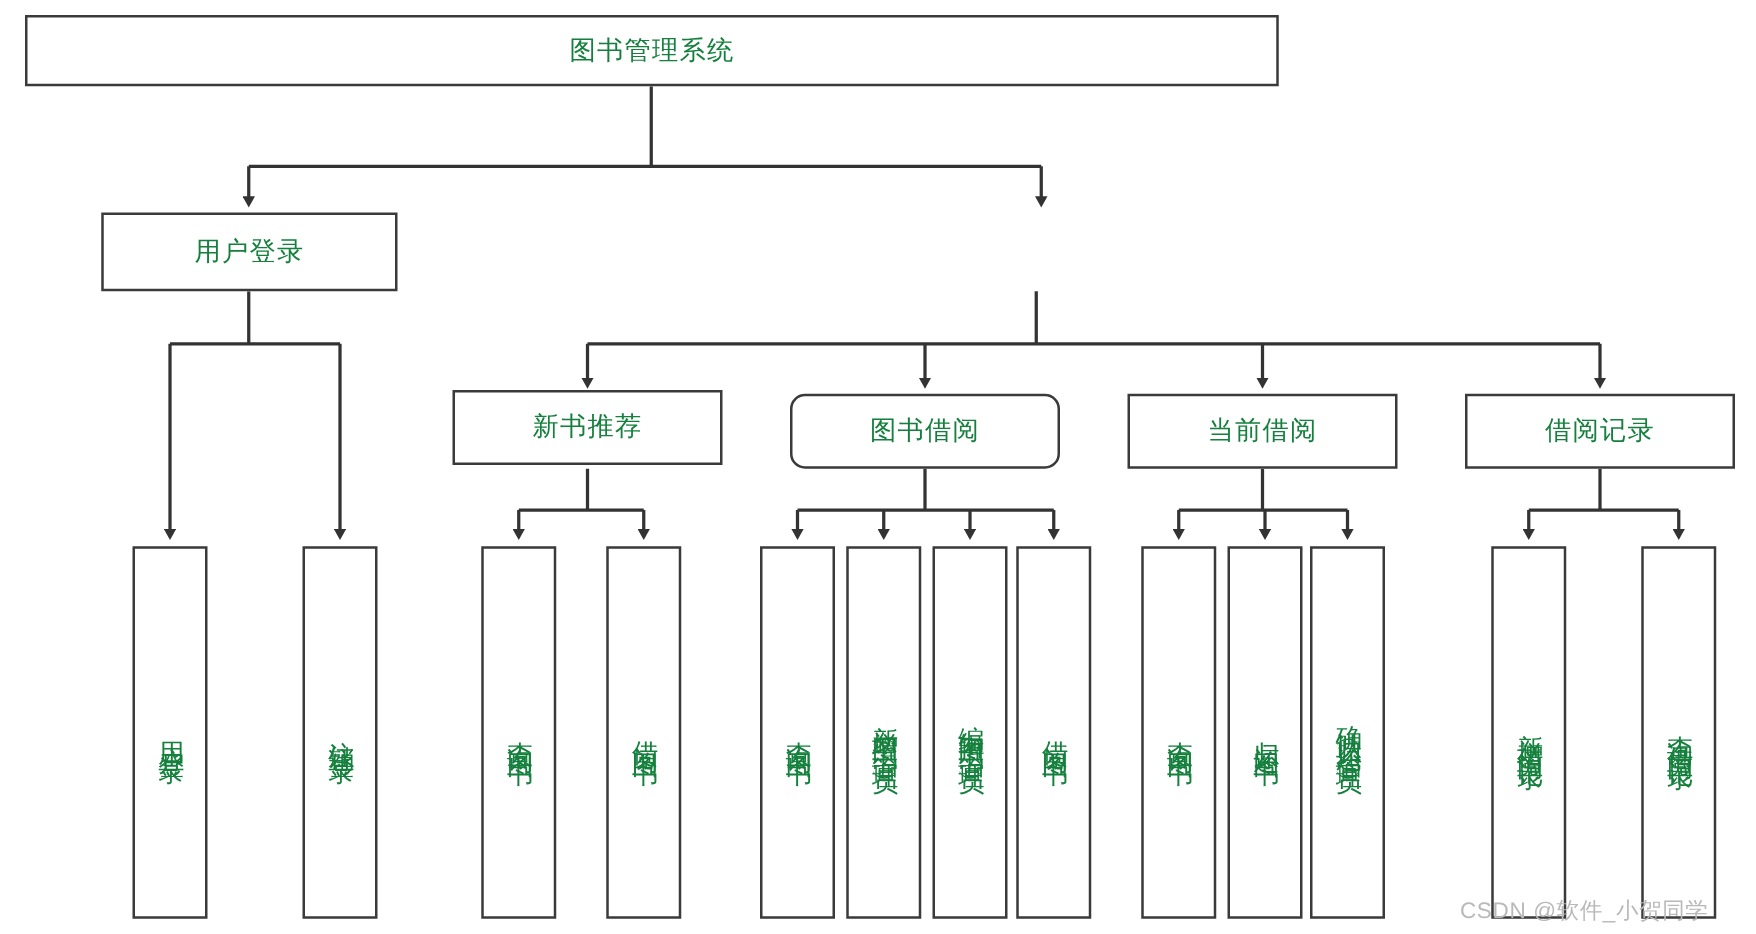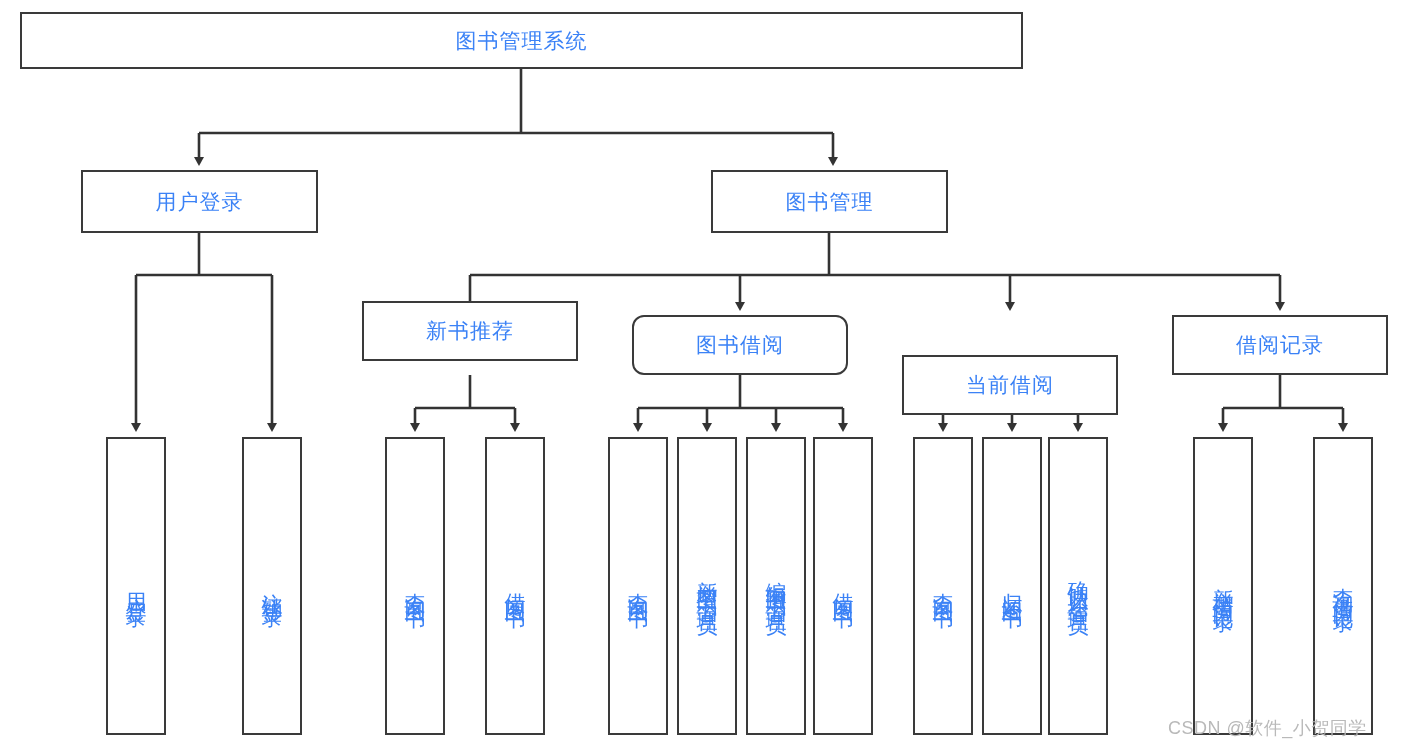--- a/index.html
+++ b/index.html
@@ -26,21 +26,21 @@
     pointer-events: none;
   }
   .node {
     position: absolute;
     box-sizing: border-box;
     background: #ffffff;
     border: 2px solid #3a3a3a;
     display: flex;
     align-items: center;
     justify-content: center;
-    color: #3b82f6;
+    color: #15803d;
     z-index: 2;
   }
   .node.h {
     font-size: 21px;
     letter-spacing: 1px;
     line-height: 1.2;
   }
   .node.leaf {
     font-size: 21px;
   }
@@ -117,31 +117,28 @@
     </g>
   </svg>
 
   <div class="node h" id="node-root" style="left: 20px; top: 12px; width: 1003px; height: 57px;">
     <span>图书管理系统</span>
   </div>
 
   <div class="node h" id="node-l2-0" style="left: 81px; top: 170px; width: 237px; height: 63px;">
     <span>用户登录</span>
   </div>
-  <div class="node h" id="node-l2-1" style="left: 711px; top: 170px; width: 237px; height: 63px;">
-    <span>图书管理</span>
-  </div>
 
-  <div class="node h" id="node-l3-0" style="left: 362px; top: 301px; width: 216px; height: 60px;">
+  <div class="node h" id="node-l3-0" style="left: 362px; top: 312px; width: 216px; height: 60px;">
     <span>新书推荐</span>
   </div>
   <div class="node h" id="node-l3-1" style="left: 632px; top: 315px; width: 216px; height: 60px; border-radius: 12px;">
     <span>图书借阅</span>
   </div>
-  <div class="node h" id="node-l3-2" style="left: 902px; top: 315px; width: 216px; height: 60px; margin-top: 40px;">
+  <div class="node h" id="node-l3-2" style="left: 902px; top: 315px; width: 216px; height: 60px;">
     <span>当前借阅</span>
   </div>
   <div class="node h" id="node-l3-3" style="left: 1172px; top: 315px; width: 216px; height: 60px;">
     <span>借阅记录</span>
   </div>
 
   <div class="node leaf" id="leaf-0" style="left: 106px; top: 437px; width: 60px; height: 298px;">
     <span class="vtext">用户登录</span>
   </div>
   <div class="node leaf" id="leaf-1" style="left: 242px; top: 437px; width: 60px; height: 298px;">

